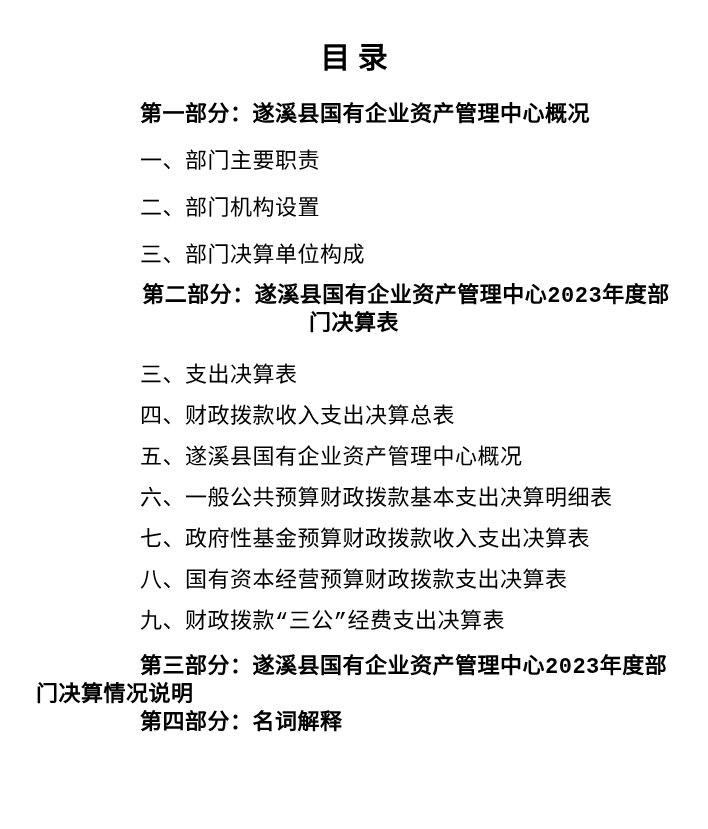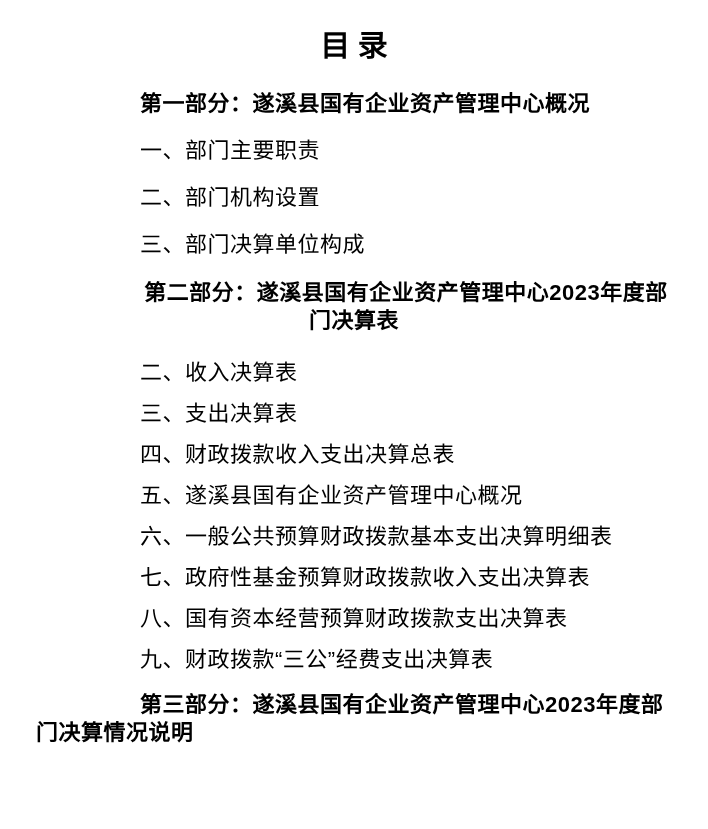--- a/index.html
+++ b/index.html
@@ -15,66 +15,67 @@
     font-family: "Liberation Sans", sans-serif;
   }
   .page {
     box-sizing: border-box;
     width: 708px;
     height: 829px;
     padding: 26px 36px 0 36px;
     background: #ffffff;
   }
   .doc-title {
-    margin: 4px 0 28px 0;
+    margin: 16px 0 28px 0;
     font-size: 30px;
     line-height: 32px;
     font-weight: 700;
     text-align: center;
     font-family: "Liberation Serif", serif;
     color: #000000;
   }
   .entry {
     margin: 0;
     font-size: 22px;
     line-height: 28px;
     text-indent: 104px;
     font-weight: 400;
     letter-spacing: 0.5px;
     color: #000000;
+    font-family: Liberation Mono, monospace;
   }
   .part {
     font-weight: 700;
   }
   .mb19 { margin-bottom: 19px; }
   .mb17 { margin-bottom: 17px; }
   .mb16 { margin-bottom: 0; }
   .mb13 { margin-bottom: 13px; }
-  .mb12 { margin-bottom: 20px; }
+  .mb12 { margin-bottom: 12px; }
   .mb8  { margin-bottom: 24px; text-align: center; }
   .mb0  { margin-bottom: 0; }
 </style>
 </head>
 <body>
 
 <div class="page">
 
   <h1 class="doc-title">目 录</h1>
 
   <p class="entry part mb19">第一部分：遂溪县国有企业资产管理中心概况</p>
   <p class="entry item mb19">一、部门主要职责</p>
   <p class="entry item mb19">二、部门机构设置</p>
   <p class="entry item mb12">三、部门决算单位构成</p>
 
   <p class="entry part mb8">第二部分：遂溪县国有企业资产管理中心2023年度部门决算表</p>
-  <p class="entry item mb13">二、收入决算表</p>
   <p class="entry item mb13">三、支出决算表</p>
   <p class="entry item mb13">四、财政拨款收入支出决算总表</p>
   <p class="entry item mb13">五、遂溪县国有企业资产管理中心概况</p>
   <p class="entry item mb13">六、一般公共预算财政拨款基本支出决算明细表</p>
   <p class="entry item mb13">七、政府性基金预算财政拨款收入支出决算表</p>
   <p class="entry item mb13">八、国有资本经营预算财政拨款支出决算表</p>
   <p class="entry item mb17">九、财政拨款“三公”经费支出决算表</p>
 
   <p class="entry part mb16">第三部分：遂溪县国有企业资产管理中心2023年度部门决算情况说明</p>
 
+  <p class="entry part mb0">第四部分：名词解释</p>
 
 </div>
 
 </body></html>

